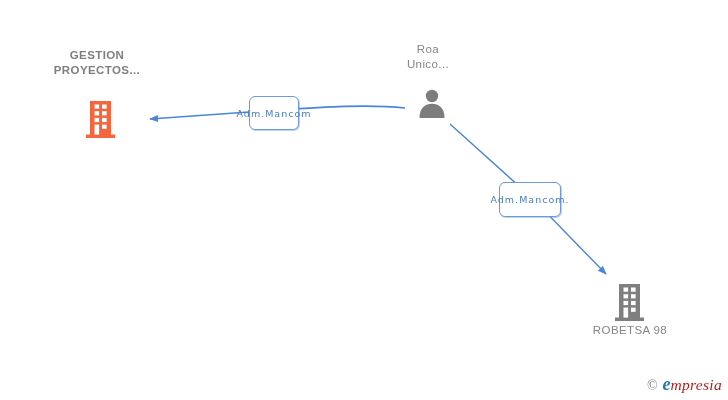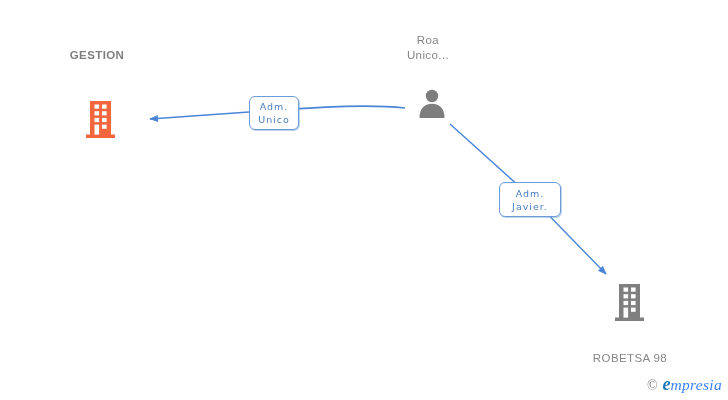--- a/index.html
+++ b/index.html
@@ -11,73 +11,74 @@
   .entity-label{
     position:absolute;text-align:center;color:#858585;
     font-size:11.5px;line-height:15px;letter-spacing:.4px;
   }
   .entity-label.bold{font-weight:bold;color:#7f7f7f;}
   .entity-icon{position:absolute;}
   .rel-box{
     position:absolute;background:#ffffff;
     border:1.5px solid #6b9bd8;border-radius:6px;
     box-shadow:1px 1px 0 rgba(107,155,216,.45);
-    display:flex;flex-direction:column;align-items:center;justify-content:center;
+    display:flex;align-items:center;justify-content:center;
     color:#4a7fc1;font-size:9.5px;line-height:13px;letter-spacing:1px;
     font-family:"DejaVu Sans", sans-serif;
     text-align:center;
   }
   #logo{
     position:absolute;right:6px;bottom:5px;display:flex;align-items:baseline;
     font-family:"Liberation Serif", serif;font-style:italic;
   }
   #logo .cp{color:#8a8a8a;font-size:14px;font-style:normal;margin-right:5px;}
   #logo .brand-e{color:#1f78b4;font-size:18px;font-weight:bold;}
-  #logo .brand-rest{color:#3b82f6;font-size:15.5px;letter-spacing:.3px;}
+  #logo .brand-rest{color:#b91c1c;font-size:15.5px;letter-spacing:.3px;}
 </style>
 </head>
 <body>
 
 <div id="stage">
 
   <svg id="edges" width="728" height="400" viewBox="0 0 728 400">
     <defs>
       <marker id="arrowhead" markerWidth="10" markerHeight="8" refX="8.5" refY="4" orient="auto" markerUnits="userSpaceOnUse">
         <path d="M0.5,0.5 L9.5,4 L0.5,7.5 Z" fill="#4a86d8"></path>
       </marker>
     </defs>
 
     <path d="M405,108 C360,103 300,109 249,112 L150,119" fill="none" stroke="#4a86d8" stroke-width="1.6" marker-end="url(#arrowhead)"></path>
 
     <path d="M450,124 L530,196 L606,274" fill="none" stroke="#4a86d8" stroke-width="1.4" marker-end="url(#arrowhead)"></path>
   </svg>
 
   <div class="entity-label bold" style="left:27px;top:48px;width:140px;">
     <div>GESTION</div>
+    <div>PROYECTOS...</div>
   </div>
   <div class="entity-icon" style="left:86px;top:101px;">
     <svg width="29" height="37" viewBox="0 0 29 37">
       <g fill="#F4673E">
         <rect x="4" y="0" width="21" height="34"></rect>
         <rect x="0" y="33.5" width="29" height="3.5"></rect>
       </g>
       <g fill="#ffffff">
         <rect x="8.5" y="3.5" width="4.6" height="4.2"></rect>
           <rect x="16" y="3.5" width="4.6" height="4.2"></rect>
         <rect x="8.5" y="10.2" width="4.6" height="4.2"></rect>
           <rect x="16" y="10.2" width="4.6" height="4.2"></rect>
         <rect x="8.5" y="16.9" width="4.6" height="4.2"></rect>
           <rect x="16" y="16.9" width="4.6" height="4.2"></rect>
         <rect x="16" y="23.6" width="4.6" height="4.2"></rect>
         <rect x="8.5" y="23.6" width="4.6" height="10"></rect>
       </g>
     </svg>
   </div>
 
-  <div class="entity-label" style="left:358px;top:33px;width:140px;">
+  <div class="entity-label" style="left:358px;top:42px;width:140px;">
     <div>Roa</div>
     <div>Unico...</div>
   </div>
   <div class="entity-icon" style="left:417px;top:89px;">
     <svg width="30" height="30" viewBox="0 0 30 30">
       <g fill="#7D7D7D">
         <circle cx="15" cy="7" r="6.2"></circle>
         <path d="M2.5,29 C2.5,18.5 8.5,14.8 15,14.8 C21.5,14.8 27.5,18.5 27.5,29 Z"></path>
       </g>
     </svg>
@@ -94,32 +95,32 @@
           <rect x="16" y="3.5" width="4.6" height="4.2"></rect>
         <rect x="8.5" y="10.2" width="4.6" height="4.2"></rect>
           <rect x="16" y="10.2" width="4.6" height="4.2"></rect>
         <rect x="8.5" y="16.9" width="4.6" height="4.2"></rect>
           <rect x="16" y="16.9" width="4.6" height="4.2"></rect>
         <rect x="16" y="23.6" width="4.6" height="4.2"></rect>
         <rect x="8.5" y="23.6" width="4.6" height="10"></rect>
       </g>
     </svg>
   </div>
-  <div class="entity-label" style="left:560px;top:323px;width:140px;margin-top:28px;">
+  <div class="entity-label" style="left:560px;top:323px;width:140px;">
     <div>ROBETSA 98</div>
   </div>
 
   <div class="rel-box" style="left:249px;top:96px;width:48px;height:32px;">
     <div>Adm.</div>
-    <div>Unico</div>
+    <div>Mancom</div>
   </div>
 
   <div class="rel-box" style="left:499px;top:182px;width:60px;height:33px;">
     <div>Adm.</div>
-    <div>Javier.</div>
+    <div>Mancom.</div>
   </div>
 
   <div id="logo">
     <span class="cp">©</span>
     <span class="brand-e">e</span>
     <span class="brand-rest">mpresia</span>
   </div>
 
 </div>
 

